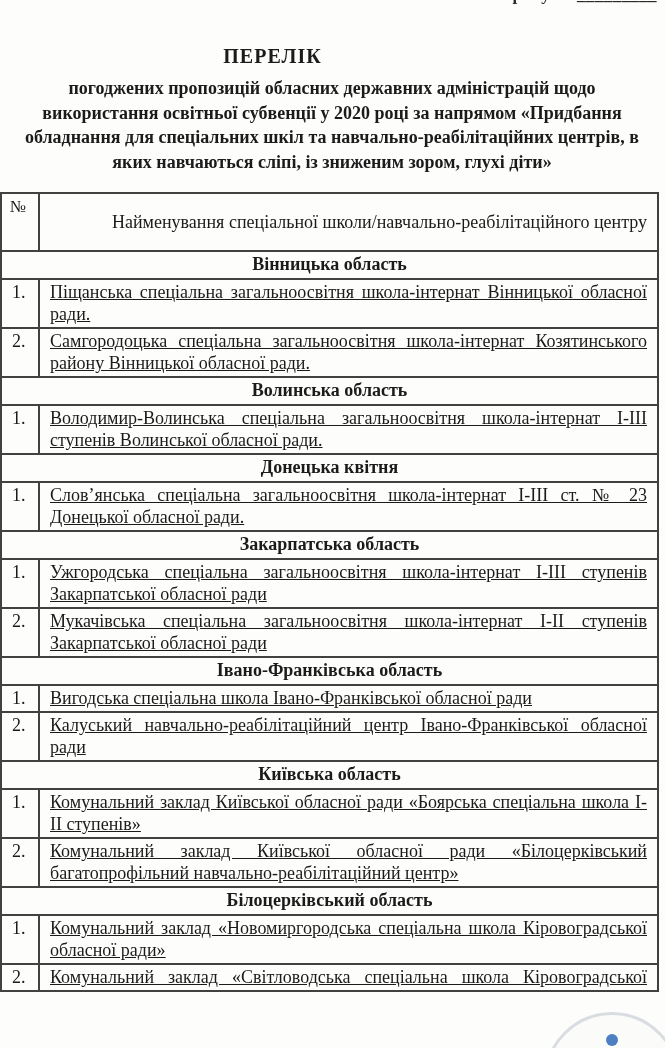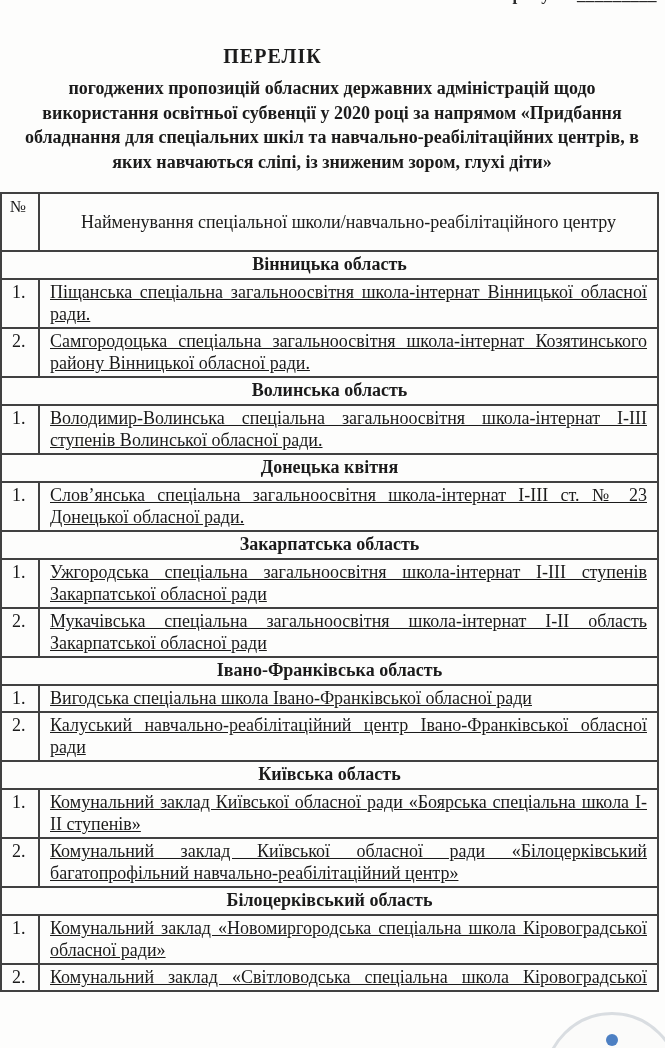--- a/index.html
+++ b/index.html
@@ -34,21 +34,21 @@
     font-size: 18px;
   }
   col.col-num { width: 38px; }
   .doc-table th, .doc-table td { border: 2px solid #414141; }
   .th-num {
     vertical-align: top; text-align: left;
     padding: 3px 1px 0 8px;
     font-weight: 400; font-size: 17px;
   }
   .th-name {
-    vertical-align: middle; text-align: center;
+    vertical-align: middle; text-align: right;
     height: 46px; padding: 5px 10px;
     font-weight: 400;
   }
   .section-cell {
     text-align: center; font-weight: 700;
     padding: 2px 0 3px;
     font-size: 18px;
     margin-top: 12px;
   }
   .cell-num {
@@ -129,21 +129,21 @@
       </tr>
       <tr class="section-row">
         <td colspan="2" class="section-cell">Закарпатська область</td>
       </tr>
       <tr class="data-row">
         <td class="cell-num">1.</td>
         <td class="cell-text">Ужгородська спеціальна загальноосвітня школа-інтернат І-ІІІ ступенів Закарпатської обласної ради</td>
       </tr>
       <tr class="data-row">
         <td class="cell-num">2.</td>
-        <td class="cell-text">Мукачівська спеціальна загальноосвітня школа-інтернат І-ІІ область Закарпатської обласної ради</td>
+        <td class="cell-text">Мукачівська спеціальна загальноосвітня школа-інтернат І-ІІ ступенів Закарпатської обласної ради</td>
       </tr>
       <tr class="section-row">
         <td colspan="2" class="section-cell">Івано-Франківська область</td>
       </tr>
       <tr class="data-row">
         <td class="cell-num">1.</td>
         <td class="cell-text">Вигодська спеціальна школа Івано-Франківської обласної ради</td>
       </tr>
       <tr class="data-row">
         <td class="cell-num">2.</td>

